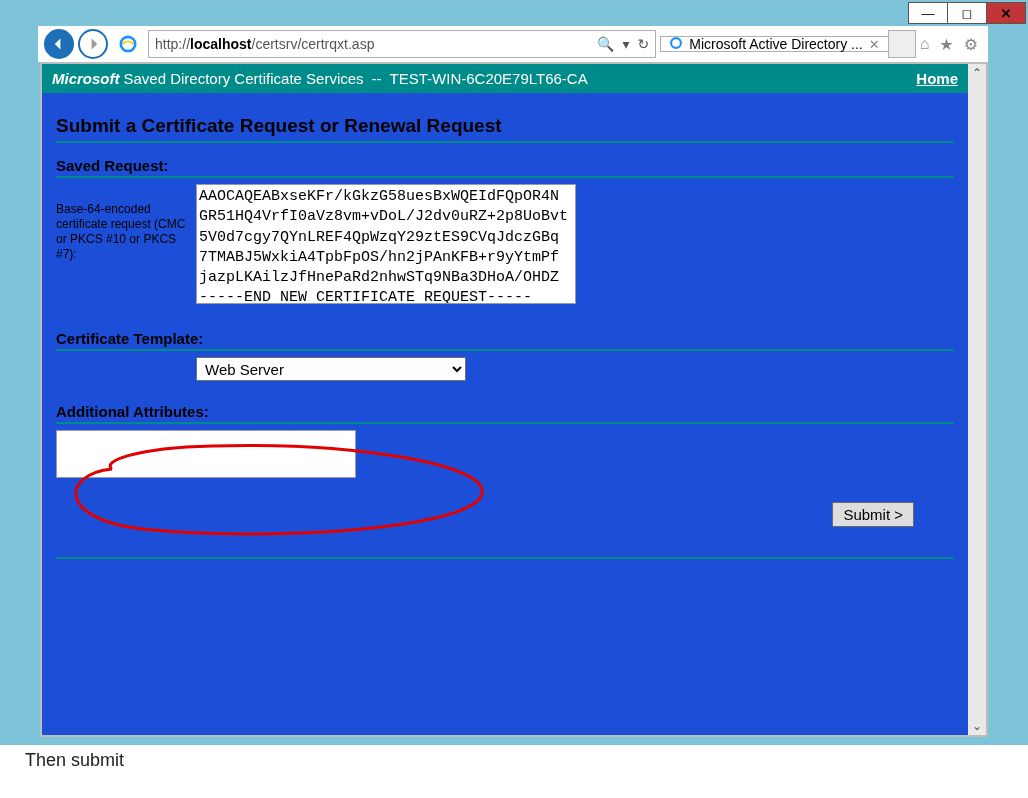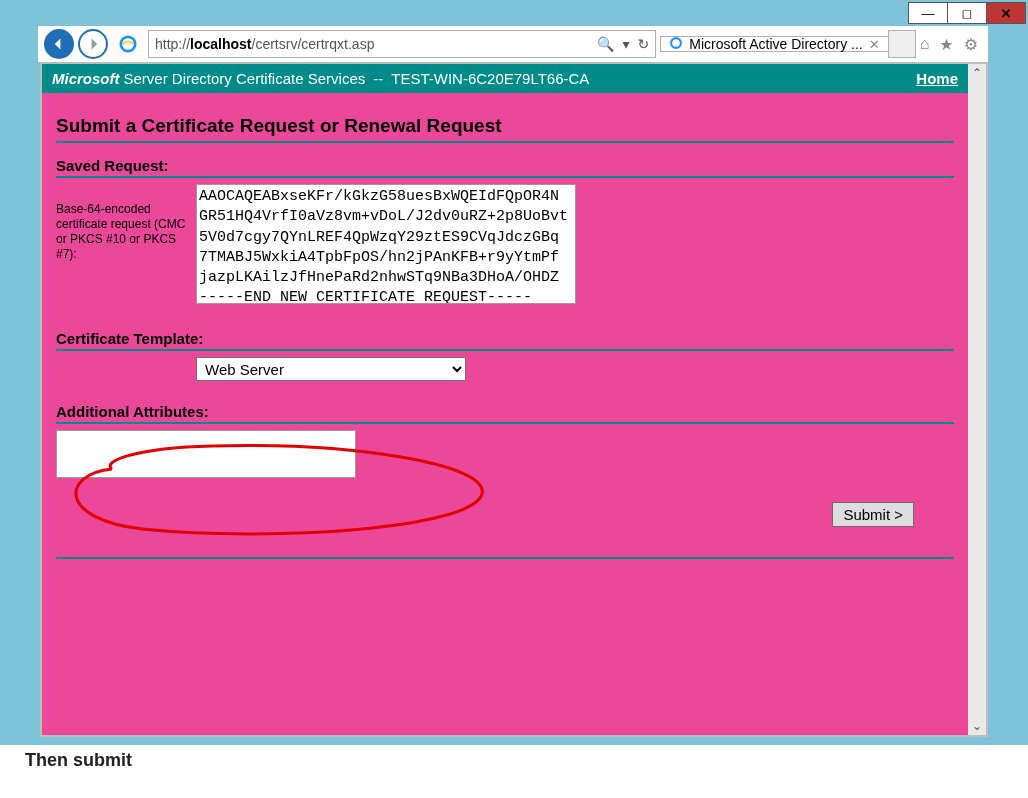--- a/index.html
+++ b/index.html
@@ -107,21 +107,21 @@
   .win-icons {
     display:flex;align-items:center;gap:10px;color:#878787;margin-left:auto;margin-right:4px;font-size:16px;
   }
   
   .content-wrap {
     position:absolute;
     top:60px;
     left:38px;
     right:38px;
     bottom:6px;
-    background:#ec4899;
+    background:#1d4ed8;
     border:2px solid #bdbdbd;
     display:flex;
   }
   .page {
     flex:1;
     overflow:hidden;
     position:relative;
     padding-bottom:4px;
   }
   .vscroll {
@@ -173,21 +173,21 @@
   .submit-row{display:flex;justify-content:flex-end;margin:24px 40px 6px 0;}
   .submit-btn{
     background:#ddd;border:1px solid #6b6b6b;padding:3px 10px;font-size:15px;cursor:pointer;
   }
   .bottom-rule{border:0;border-top:2px solid #008b8b;margin:30px 0 4px 0;}
   
   .red-circle{
     position:absolute;
     pointer-events:none;
   }
-  .below-window{position:absolute;top:750px;left:25px;color:#222;font-size:18px;font-weight:bold;}
+  .below-window{position:absolute;top:750px;left:25px;color:#222;font-size:18px;}
 </style>
 </head>
 <body>
 
 <div class="outer-frame">
   <div class="desktop-bg">
 
     <div class="titlebar">
       <div class="tb-btn">—</div>
       <div class="tb-btn">◻</div>
@@ -237,21 +237,21 @@
         <span>⌂</span>
         <span>★</span>
         <span>⚙</span>
       </div>
     </div>
 
     <div class="content-wrap">
       <div class="page">
         <div class="banner">
           <span class="brand">Microsoft</span>
-          <span>Server Directory Certificate Services</span>
+          <span>Saved Directory Certificate Services</span>
           <span style="margin:0 8px;">--</span>
           <span>TEST-WIN-6C20E79LT66-CA</span>
           <a class="home">Home</a>
         </div>
 
         <div class="page-body">
           <h2 class="page-title">Submit a Certificate Request or Renewal Request</h2>
           <hr class="rule">
 
           <div class="section-label">Saved Request:</div>

